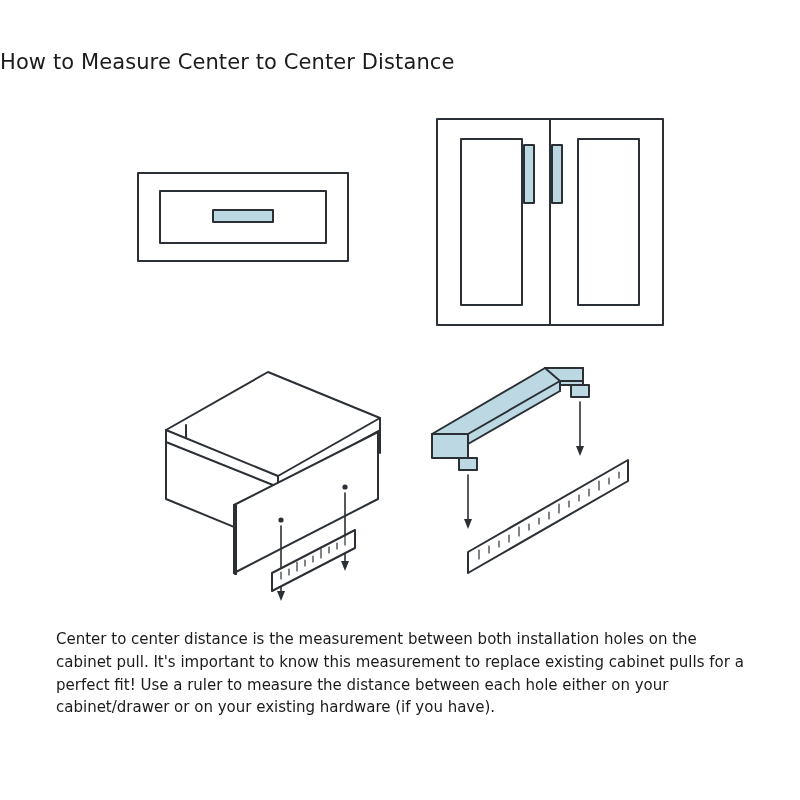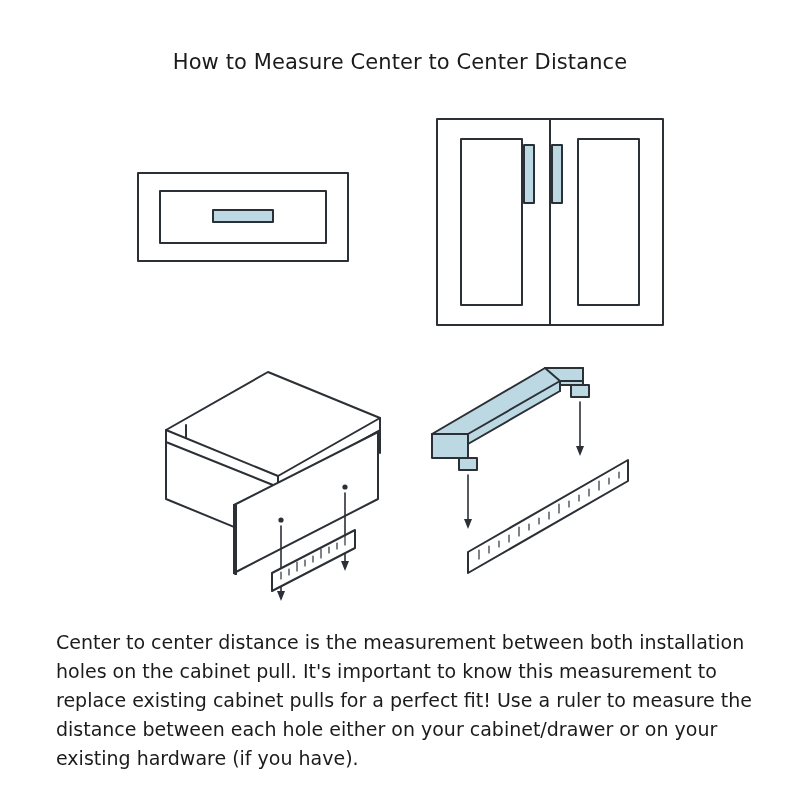--- a/index.html
+++ b/index.html
@@ -17,39 +17,38 @@
   }
   .page {
     position: absolute;
     inset: 0;
   }
   .title {
     position: absolute;
     top: 50px;
     left: 0;
     width: 800px;
-    text-align: center;
     font-size: 21px;
     font-weight: 400;
     letter-spacing: 0.1px;
     color: #1b1b1b;
   }
   .diagram {
     position: absolute;
     top: 95px;
     left: 0;
     width: 800px;
     height: 520px;
   }
   .caption {
     position: absolute;
     left: 56px;
     top: 628px;
     width: 700px;
-    font-size: 19px;
+    font-size: 15px;
     line-height: 1.52;
     color: #1b1b1b;
   }
   svg { display: block; }
 </style>
 </head>
 <body>
 
 <div class="page">
 

